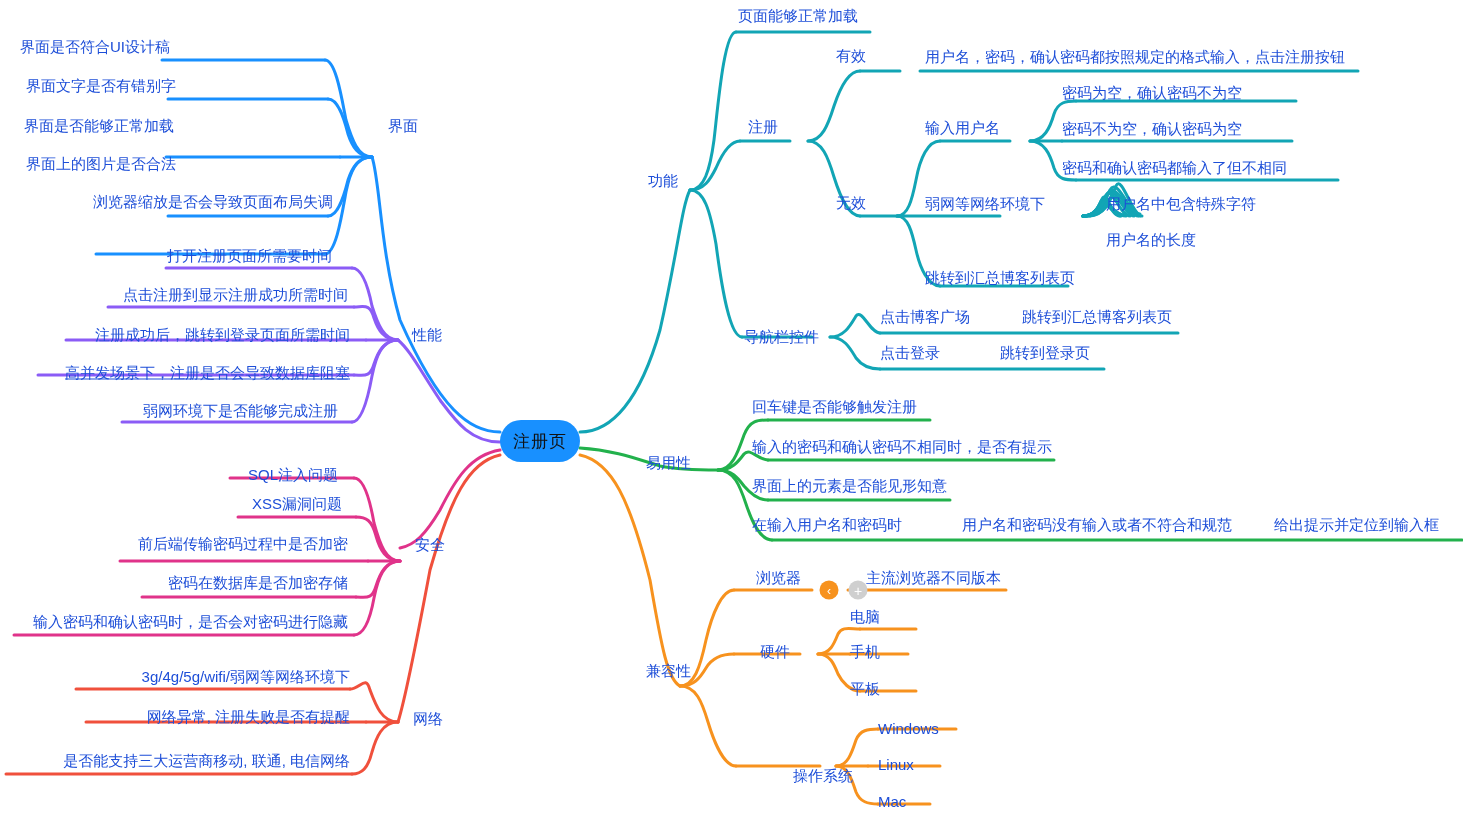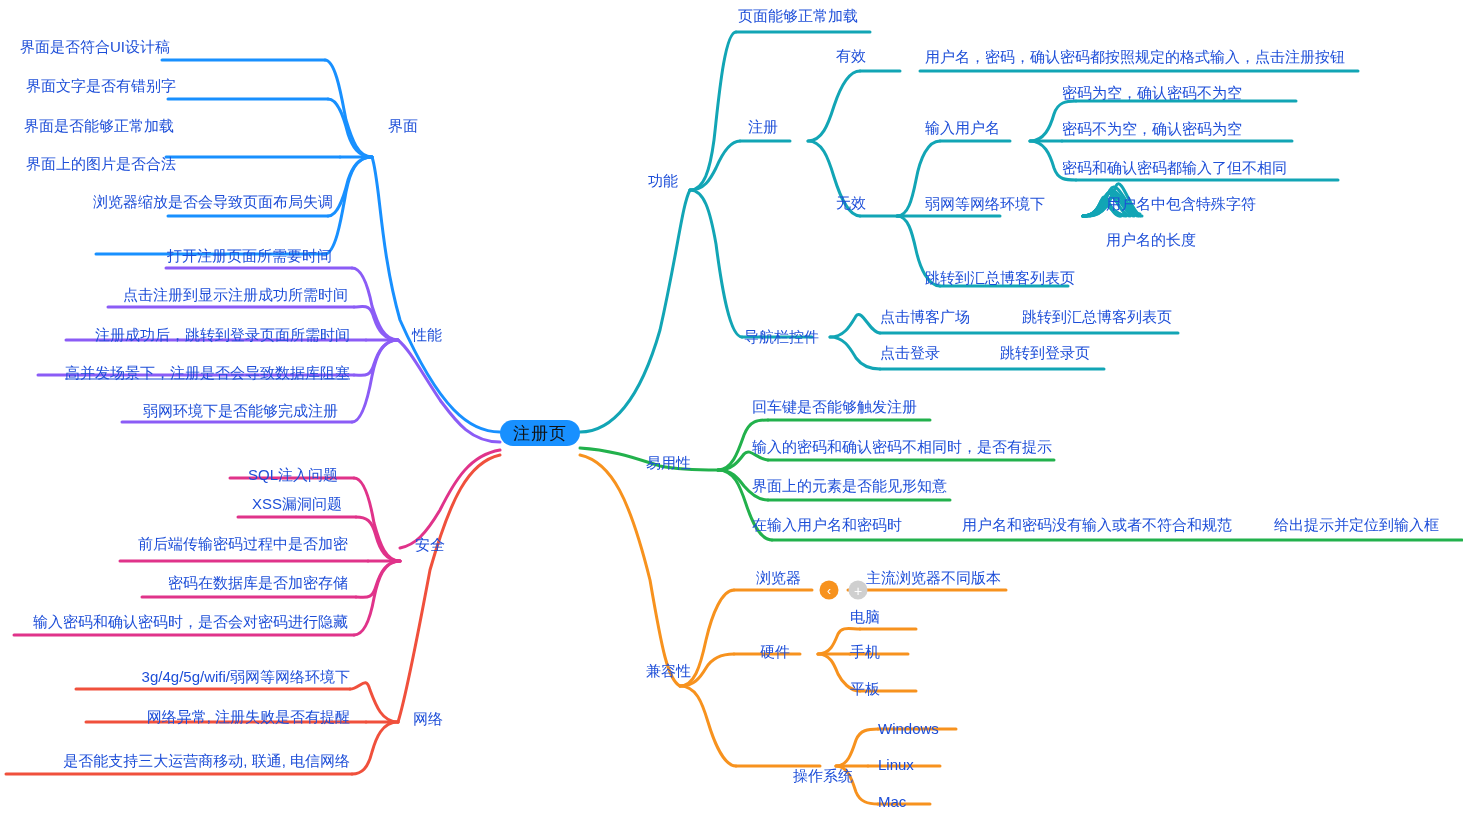--- a/index.html
+++ b/index.html
@@ -5,21 +5,21 @@
   html,body{margin:0;padding:0;background:#ffffff;}
   body{width:1463px;height:830px;position:relative;overflow:hidden;
        font-family:"Liberation Sans","DejaVu Sans",sans-serif;}
   #canvas{position:absolute;inset:0;width:1463px;height:830px;}
   svg#links{position:absolute;left:0;top:0;width:1463px;height:830px;}
   .node{position:absolute;white-space:nowrap;color:#1d4ed8;font-size:15px;
         line-height:1;transform:translateY(-50%);}
   .node.lvl1{font-size:15px;}
   .node.right{text-align:left;}
   .node.left{text-align:right;}
-  #root{position:absolute;left:500px;top:420px;width:80px;height:26px;
+  #root{position:absolute;left:500px;top:420px;width:80px;height:42px;
         background:#1890ff;border-radius:21px;display:flex;align-items:center;
         justify-content:center;color:#111;font-size:17px;letter-spacing:1px;}
   .ctrl{position:absolute;width:19px;height:19px;border-radius:50%;
         display:flex;align-items:center;justify-content:center;
         color:#fff;font-size:12px;line-height:1;transform:translate(-50%,-50%);}
   .ctrl.collapse{background:#f7921e;}
   .ctrl.expand{background:#cfcfcf;font-size:14px;}
 </style>
 </head>
 <body>

